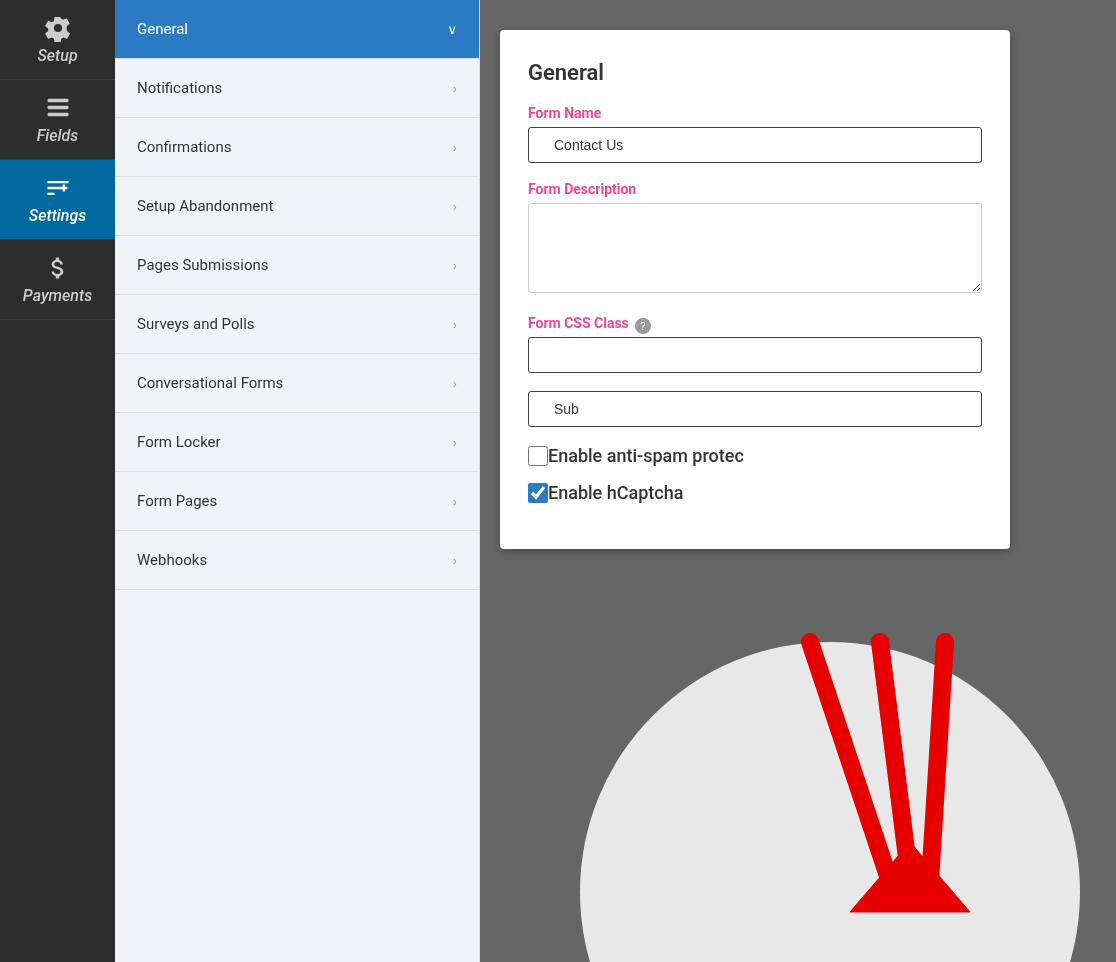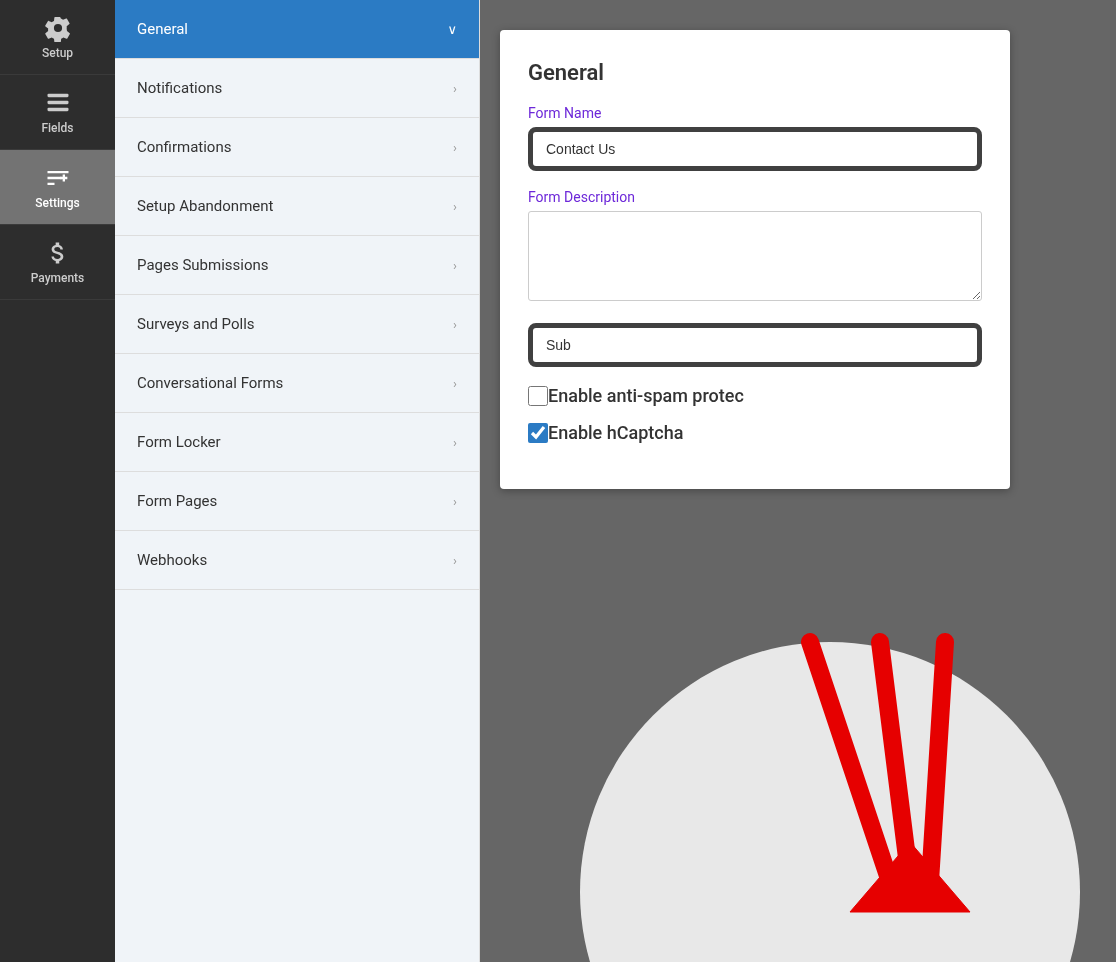--- a/index.html
+++ b/index.html
@@ -28,34 +28,35 @@
       flex-direction: column;
       align-items: center;
       padding: 14px 8px;
       color: #ccc;
       font-size: 12px;
       cursor: pointer;
       border-bottom: 1px solid #3a3a3a;
     }
 
     .icon-sidebar-item.active {
-      background: #737373;
+      background: #0369a1;
       color: #fff;
       justify-content: center;
     }
 
     .icon-sidebar-item svg {
       width: 28px;
       height: 28px;
       margin-bottom: 4px;
     }
 
     .icon-sidebar-item span {
-      font-size: 12px;
+      font-size: 16px;
       font-weight: 500;
+      font-style: italic;
     }
 
     
     .settings-menu {
       width: 365px;
       background: #f0f4f8;
       display: flex;
       flex-direction: column;
       border-right: 1px solid #ddd;
     }
@@ -114,30 +115,30 @@
       margin-bottom: 20px;
     }
 
     .form-group {
       margin-bottom: 18px;
     }
 
     .form-group label {
       display: block;
       font-size: 14px;
-      color: #6d28d9;
+      color: #ec4899;
       margin-bottom: 6px;
-      font-weight: 400;
+      font-weight: 700;
     }
 
     .form-group input[type="text"] {
       width: 100%;
-      border: 5px solid #404040;
-      border-radius: 8px;
-      padding: 9px 13px;
+      border: 1px solid #404040;
+      border-radius: 3px;
+      padding: 9px 25px;
       font-size: 14px;
       color: #333;
       outline: none;
     }
 
     .form-group textarea {
       width: 100%;
       border: 1px solid #ccc;
       border-radius: 3px;
       padding: 9px 12px;
@@ -311,20 +312,27 @@
     <div class="form-group">
       <label>Form Name</label>
       <input type="text" value="Contact Us" style="">
     </div>
 
     <div class="form-group">
       <label>Form Description</label>
       <textarea style=""></textarea>
     </div>
 
+    <div class="form-group">
+      <div class="label-with-icon">
+        <label>Form CSS Class</label>
+        <span class="help-icon">?</span>
+      </div>
+      <input type="text" style="">
+    </div>
 
     <div class="form-group">
       <input type="text" value="Sub" style="">
     </div>
 
     <div class="checkbox-group">
       <input type="checkbox" id="anti-spam" style="">
       <label for="anti-spam">Enable anti-spam protec</label>
     </div>
 

